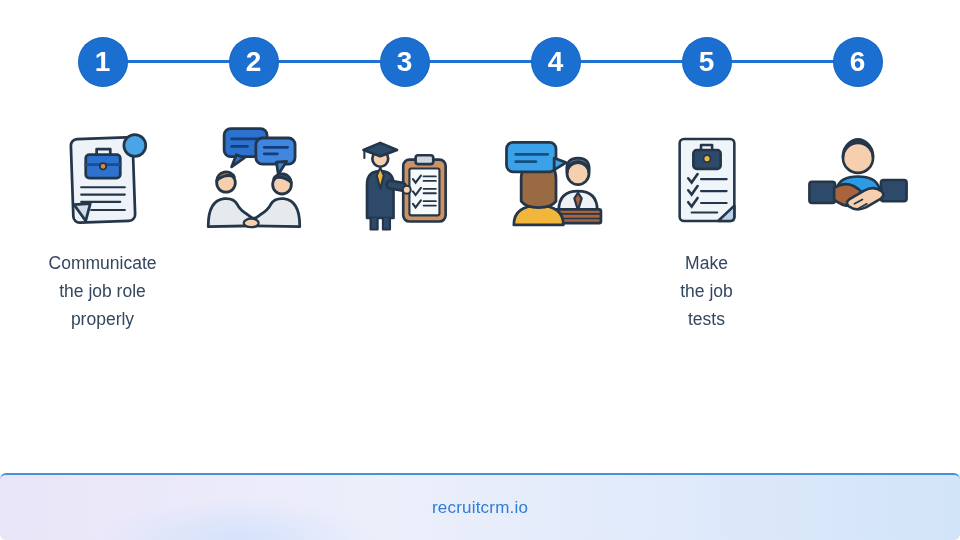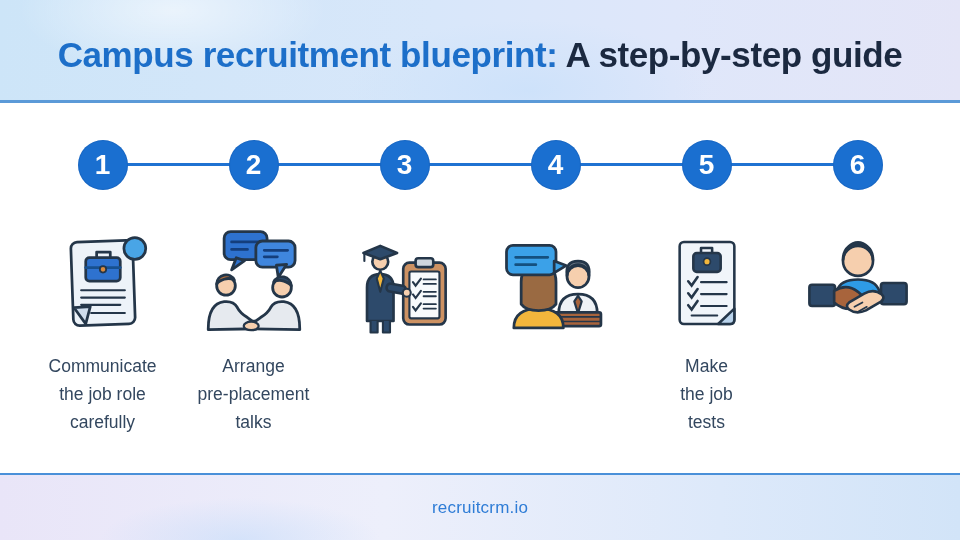--- a/index.html
+++ b/index.html
@@ -46,39 +46,34 @@
     color:#33475f; white-space:pre-line;
   }
 
   
   .footer {
     height:67px; flex:0 0 67px;
     border-top:2px solid #4a90d9;
     background:
       radial-gradient(200px 60px at 25% 100%, rgba(170,210,250,.35), rgba(255,255,255,0) 70%),
       linear-gradient(90deg, #e9e5f8 0%, #edeffb 40%, #dde9fa 75%, #d2e4f8 100%);
-    display:flex; align-items:center; justify-content:center;
+    display:flex; align-items:center; justify-content:center;border-radius:6px;
   }
   .brand { color:#2e7cd6; font-size:17px; letter-spacing:.2px; }
 
   
   .icon-wrap svg { display:block; }
   .sk { stroke:#243649; stroke-width:3; stroke-linejoin:round; stroke-linecap:round; }
   .thin { stroke:#243649; stroke-width:2.4; stroke-linecap:round; fill:none; }
 </style>
 </head>
 <body>
 
 <div class="infographic">
 
-  <div class="header">
-    <div class="title">
-      <span class="hl">Campus recruitment blueprint:</span><span class="rest"> A step-by-step guide</span>
-    </div>
-  </div>
 
   <div class="main">
     <div class="steps-row">
       <div class="connector"></div>
 
       <div class="step">
         <div class="circle">1</div>
         <div class="icon-wrap">
           <svg width="100" height="118" viewBox="0 0 110 122">
             <g class="sk">
@@ -88,21 +83,21 @@
               <path d="M48 33 v-6 h15 v6" fill="none"></path>
               <rect x="36" y="33" width="38" height="26" rx="4" fill="#2e72cf"></rect>
               <path d="M36 44 h38" stroke="#17508f"></path>
               <circle cx="55" cy="46" r="3.5" fill="#d98a3d" stroke-width="2"></circle>
             </g>
             <path class="thin" d="M31 69 h48 M31 77 h48 M31 85 h43 M42 94 h37"></path>
           </svg>
         </div>
         <div class="caption">Communicate
 the job role
-carefully</div>
+properly</div>
       </div>
 
       <div class="step">
         <div class="icon-wrap" style="order:2">
           <svg width="112" height="118" viewBox="0 0 120 122">
             <g class="sk">
               <rect x="28" y="6" width="46" height="30" rx="7" fill="#2e72cf"></rect>
               <path d="M41 34 l-5 13 l14 -10 z" fill="#2e72cf"></path>
               <path d="M36 17 h30 M36 25 h17" stroke="#143e7c" fill="none"></path>
               <rect x="62" y="16" width="42" height="28" rx="7" fill="#3f86de"></rect>
@@ -113,23 +108,20 @@
               <path d="M11 110 q0 -27 17 -29 q10 -1 14 6 q3 6 11 11 l11 8 q5 3 -1 4 l-52 1 z" fill="#e6eaef"></path>
               <ellipse cx="60" cy="106" rx="8" ry="4.5" fill="#f6cfae" stroke-width="2.4"></ellipse>
               <circle cx="90" cy="66" r="10" fill="#f6cfae"></circle>
               <path d="M100 64 a10 10 0 0 0 -19 -4 q5 -3 11 -1 q6 2 8 5 z" fill="#2d4a6b"></path>
               <path d="M109 110 q0 -27 -17 -29 q-10 -1 -14 6 q-3 6 -11 11 l-11 8 q-5 3 1 4 l52 1 z" fill="#e6eaef"></path>
               <ellipse cx="57" cy="107" rx="8" ry="4.5" fill="#f6cfae" stroke-width="2.4"></ellipse>
             </g>
           </svg>
         </div>
         <div class="circle" style="order:1">2</div>
-        <div class="caption" style="order:3">Arrange
-pre-placement
-talks</div>
       </div>
 
       <div class="step">
         <div class="circle">3</div>
         <div class="icon-wrap">
           <svg width="106" height="118" viewBox="0 0 120 122">
             <g class="sk">
               <rect x="58" y="38" width="48" height="70" rx="7" fill="#cd9263"></rect>
               <rect x="65" y="48" width="34" height="53" rx="2" fill="#f7fafc" stroke-width="2.4"></rect>
               <rect x="72" y="33" width="20" height="10" rx="3" fill="#cfd6dd"></rect>

